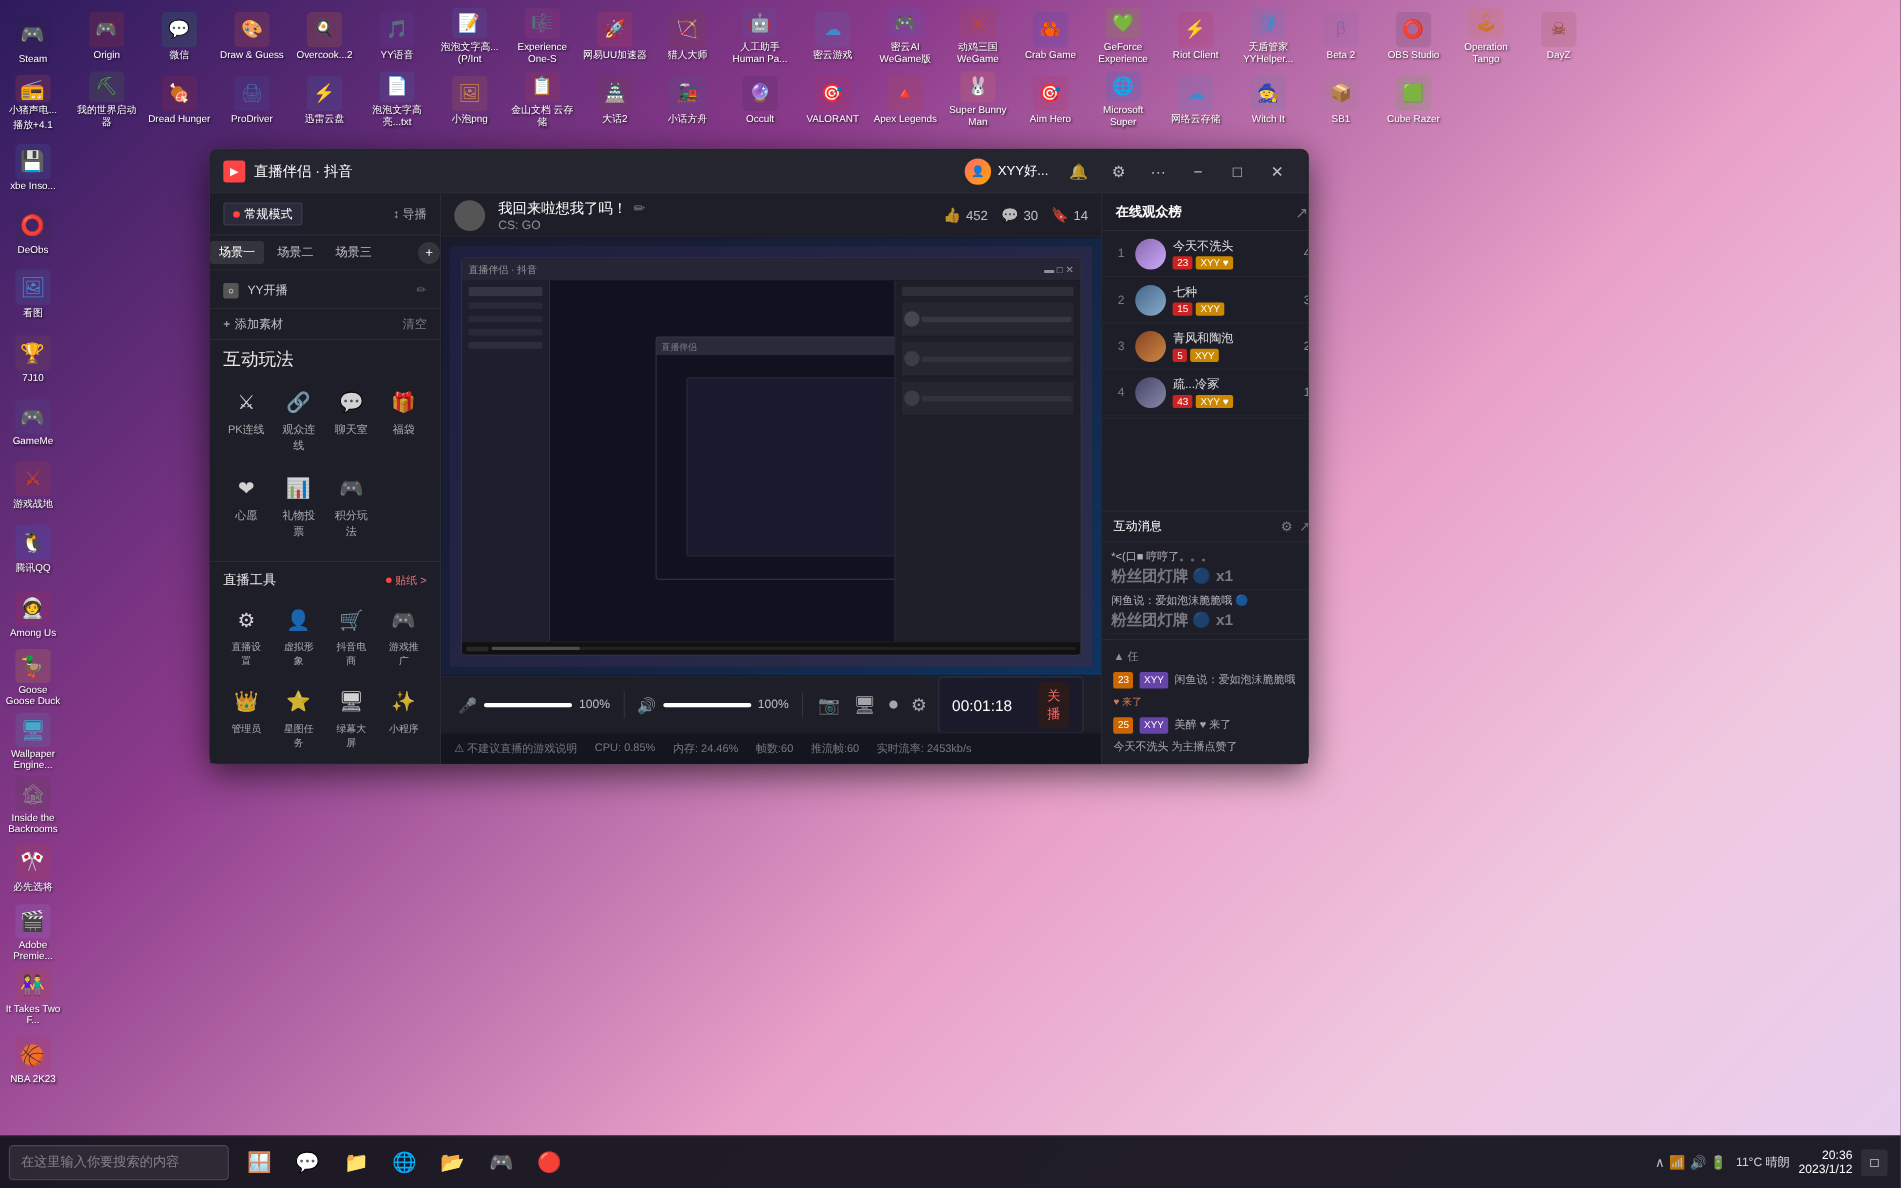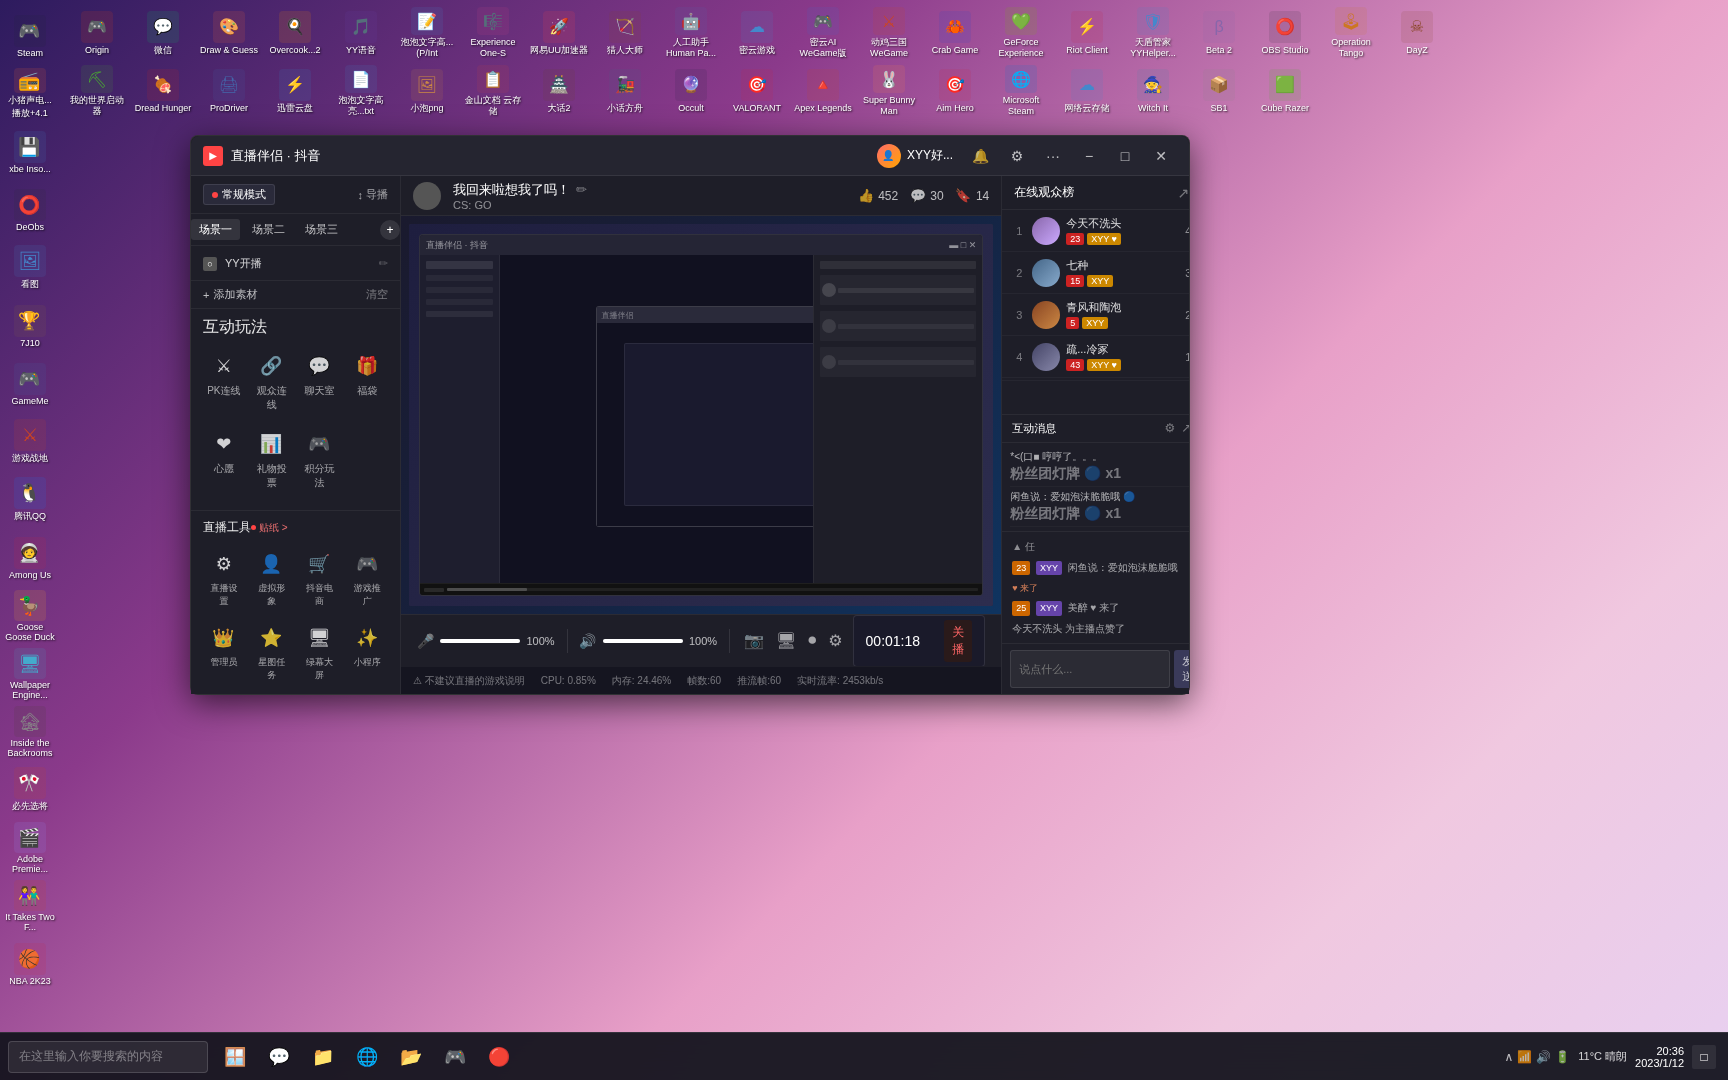--- a/index.html
+++ b/index.html
@@ -386,20 +386,21 @@
     }
 
     
     .live-tools-section {
       padding: 8px 12px;
       border-top: 1px solid rgba(255,255,255,0.06);
     }
     .tools-header {
       display: flex;
       align-items: center;
+      justify-content: space-between;
       margin-bottom: 8px;
     }
     .tools-title {
       color: rgba(255,255,255,0.9);
       font-size: 12px;
       font-weight: 500;
     }
     .sticker-btn {
       display: flex;
       align-items: center;
@@ -676,21 +677,21 @@
       flex-direction: column;
       flex-shrink: 0;
     }
     .panel-header {
       display: flex;
       align-items: center;
       justify-content: space-between;
       padding: 8px 12px;
       border-bottom: 1px solid rgba(255,255,255,0.06);
     }
-    .panel-title { color: white; font-size: 12px; font-weight: 400; }
+    .panel-title { color: white; font-size: 12px; font-weight: 700; }
     .panel-action { color: rgba(255,255,255,0.4); font-size: 14px; cursor: pointer; }
     .audience-list {
       flex: 1;
       overflow-y: auto;
     }
     .audience-item {
       display: flex;
       align-items: center;
       padding: 6px 10px;
       border-bottom: 1px solid rgba(255,255,255,0.04);
@@ -1001,21 +1002,21 @@
   <div class="ti">
     <div class="ti-icon" style="background:#ff884422;color:#ff8844">🐰</div>
     <span class="ti-label">Super Bunny Man</span>
   </div>
   <div class="ti">
     <div class="ti-icon" style="background:#cc224422;color:#cc2244">🎯</div>
     <span class="ti-label">Aim Hero</span>
   </div>
   <div class="ti">
     <div class="ti-icon" style="background:#0078d422;color:#0078d4">🌐</div>
-    <span class="ti-label">Microsoft Steam</span>
+    <span class="ti-label">Microsoft Super</span>
   </div>
   <div class="ti">
     <div class="ti-icon" style="background:#4488cc22;color:#4488cc">☁</div>
     <span class="ti-label">网络云存储</span>
   </div>
   <div class="ti">
     <div class="ti-icon" style="background:#4488aa22;color:#4488aa">🧙</div>
     <span class="ti-label">Witch It</span>
   </div>
   <div class="ti">
@@ -1490,24 +1491,20 @@
             <span class="highlight-badge hb-orange">25</span>
             <span class="highlight-badge hb-purple">XYY</span>
             美醉 ♥ 来了
           </div>
           <div class="history-msg">
             今天不洗头 为主播点赞了
           </div>
         </div>
       </div>
 
-      <div class="chat-input-area">
-        <input type="text" class="chat-input" placeholder="说点什么..." style="">
-        <button class="chat-send-btn">发送</button>
-      </div>
     </div>
   </div>
 </div>
 
 <div class="taskbar">
   <div class="taskbar-search">
     <span>在这里输入你要搜索的内容</span>
   </div>
   <div class="taskbar-icons">
     <div class="taskbar-icon-btn">🪟</div>

